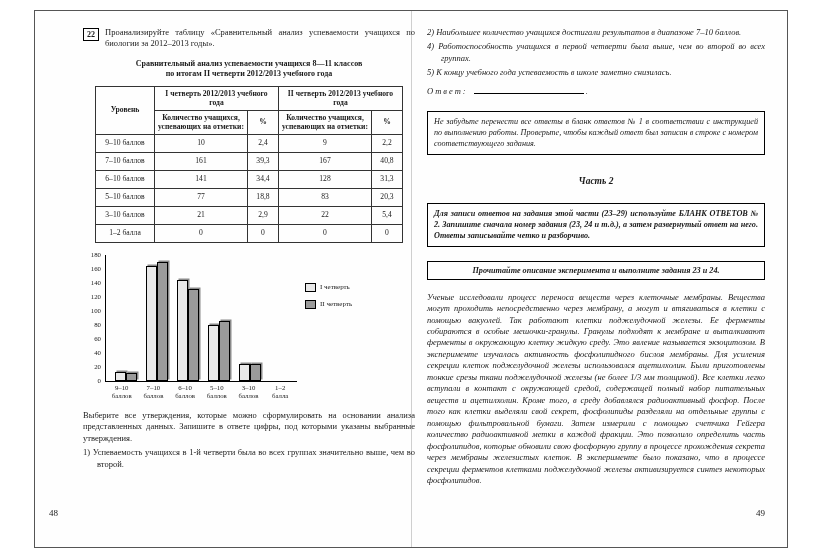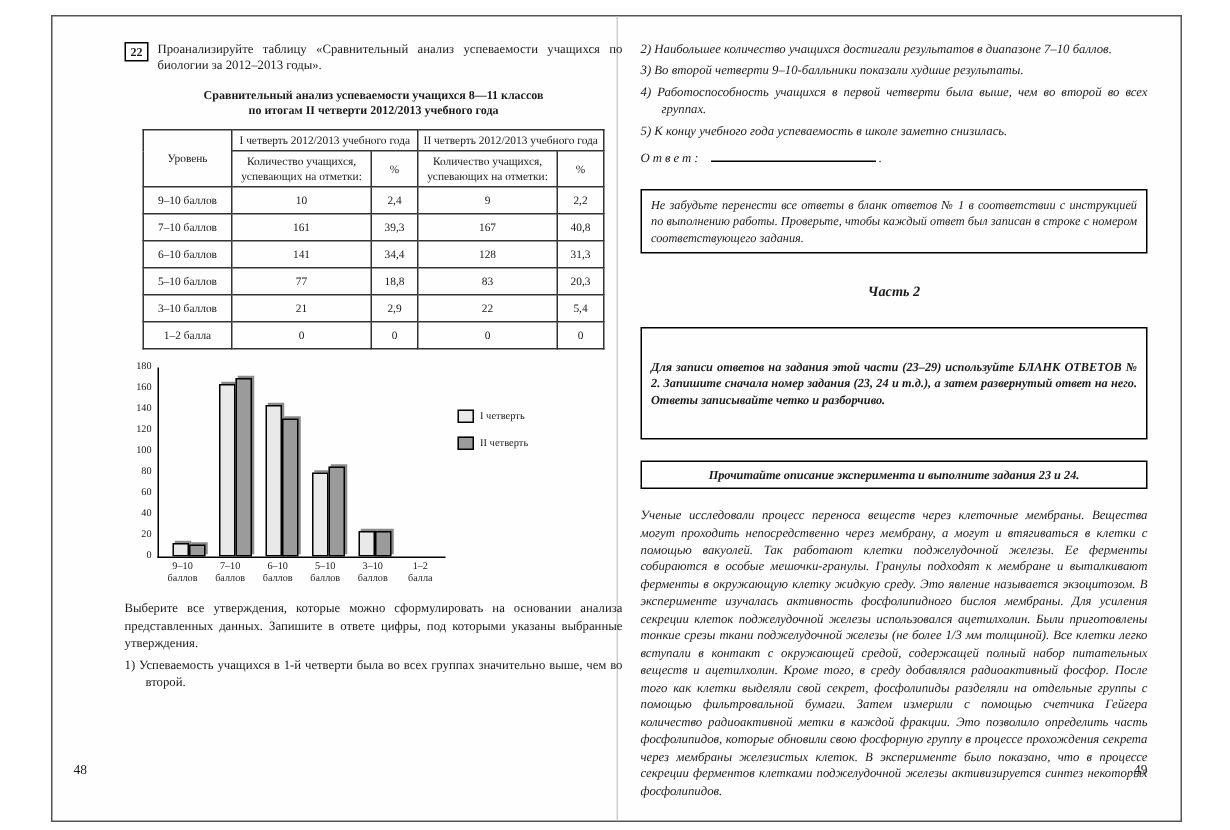--- a/index.html
+++ b/index.html
@@ -28,21 +28,21 @@
   .task-text{text-align:justify;}
 
   
   .tbl-title{font-weight:bold;text-align:center;font-size:8px;line-height:1.3;margin-top:9px;}
   table.results{
     border-collapse:collapse;margin:6px auto 0;font-size:7.6px;line-height:1.25;
   }
   table.results th,table.results td{
     border:1px solid #333;text-align:center;vertical-align:middle;padding:2px 3px;
   }
-  table.results th{font-weight:normal;}
+  table.results th{font-weight:bold;}
   th.c-level{width:52px;}
   th.c-count{width:86px;font-weight:bold;}
   th.c-pct{width:24px;}
   table.results td{height:13px;}
 
   
   .chart{margin-top:12px;display:flex;font-size:6.8px;}
   .chart-y{position:relative;width:22px;height:126px;flex:0 0 auto;}
   .ytick{position:absolute;right:4px;text-align:right;line-height:8px;}
   .chart-mid{flex:0 0 auto;width:192px;}
@@ -68,21 +68,21 @@
 
   
   .answer-line{margin-top:6px;}
   .answer-label{letter-spacing:2px;}
   .answer-blank{display:inline-block;width:110px;border-bottom:1px solid #000;height:8px;margin-left:4px;}
   .note-box{
     border:1px solid #000;margin-top:14px;padding:4px 6px;text-align:justify;font-size:8.2px;
   }
   .part2{font-weight:bold;text-align:center;margin-top:20px;font-size:9.5px;}
   .box2{
-    border:1px solid #000;margin-top:16px;padding:20px 6px;font-weight:bold;
+    border:1px solid #000;margin-top:16px;padding:4px 6px;font-weight:bold;
     text-align:justify;font-size:8.2px;
   }
   .box3{
     border:1px solid #000;margin-top:14px;padding:3px 22px;font-weight:bold;text-align:center;font-size:8.2px;
   }
   .experiment{margin-top:12px;text-align:justify;}
 </style>
 </head>
 <body>
 
@@ -229,21 +229,20 @@
     </div>
 
     <div class="after-chart">Выберите все утверждения, которые можно сформулировать на основании анализа представленных данных. Запишите в ответе цифры, под которыми указаны выбранные утверждения.</div>
     <p class="statement">1) Успеваемость учащихся в 1-й четверти была во всех группах значительно выше, чем во второй.</p>
   </div>
 
   <div class="page page-right">
 
     <div>
         <p class="statement" style="margin-top: 0px;">2) Наибольшее количество учащихся достигали результатов в диапазоне 7–10 баллов.</p>
-        <p class="statement" style="margin-top: 3px;">3) Во второй четверти 9–10-балльники показали худшие результаты.</p>
         <p class="statement" style="margin-top: 3px;">4) Работоспособность учащихся в первой четверти была выше, чем во второй во всех группах.</p>
         <p class="statement" style="margin-top: 3px;">5) К концу учебного года успеваемость в школе заметно снизилась.</p>
       </div>
 
     <div class="answer-line">
       <span class="answer-label">Ответ:</span>
       <span class="answer-blank"></span>
       <span>.</span>
     </div>
 

